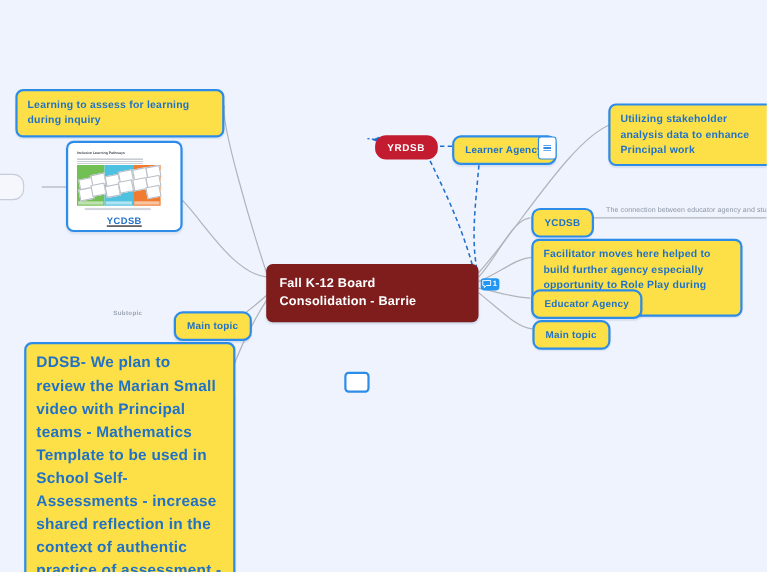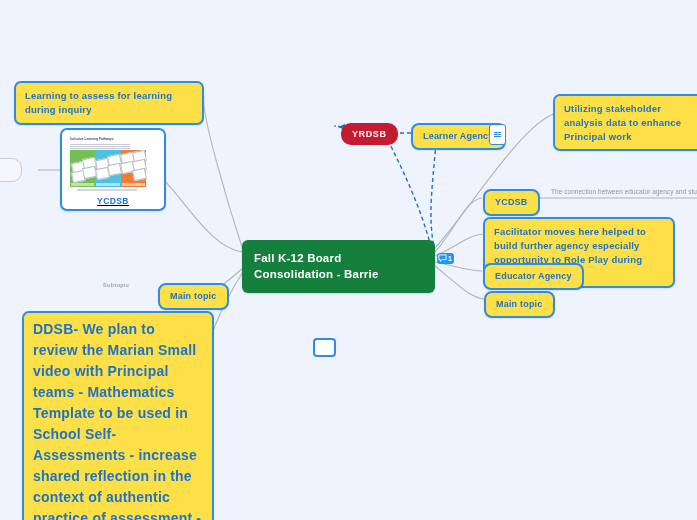--- a/index.html
+++ b/index.html
@@ -30,21 +30,21 @@
   .node {
     position: absolute;
     box-sizing: border-box;
     border-radius: 7px;
     font-weight: bold;
     letter-spacing: .2px;
   }
 
   
   .root {
-    background: #15803d;
+    background: #7f1d1d;
     color: #ffffff;
     border-radius: 6px;
     font-size: 11.5px;
     line-height: 1.35;
     padding: 11px 12px;
     box-shadow: 0 1px 2px rgba(40,80,140,.18);
   }
 
   
   .topic {

